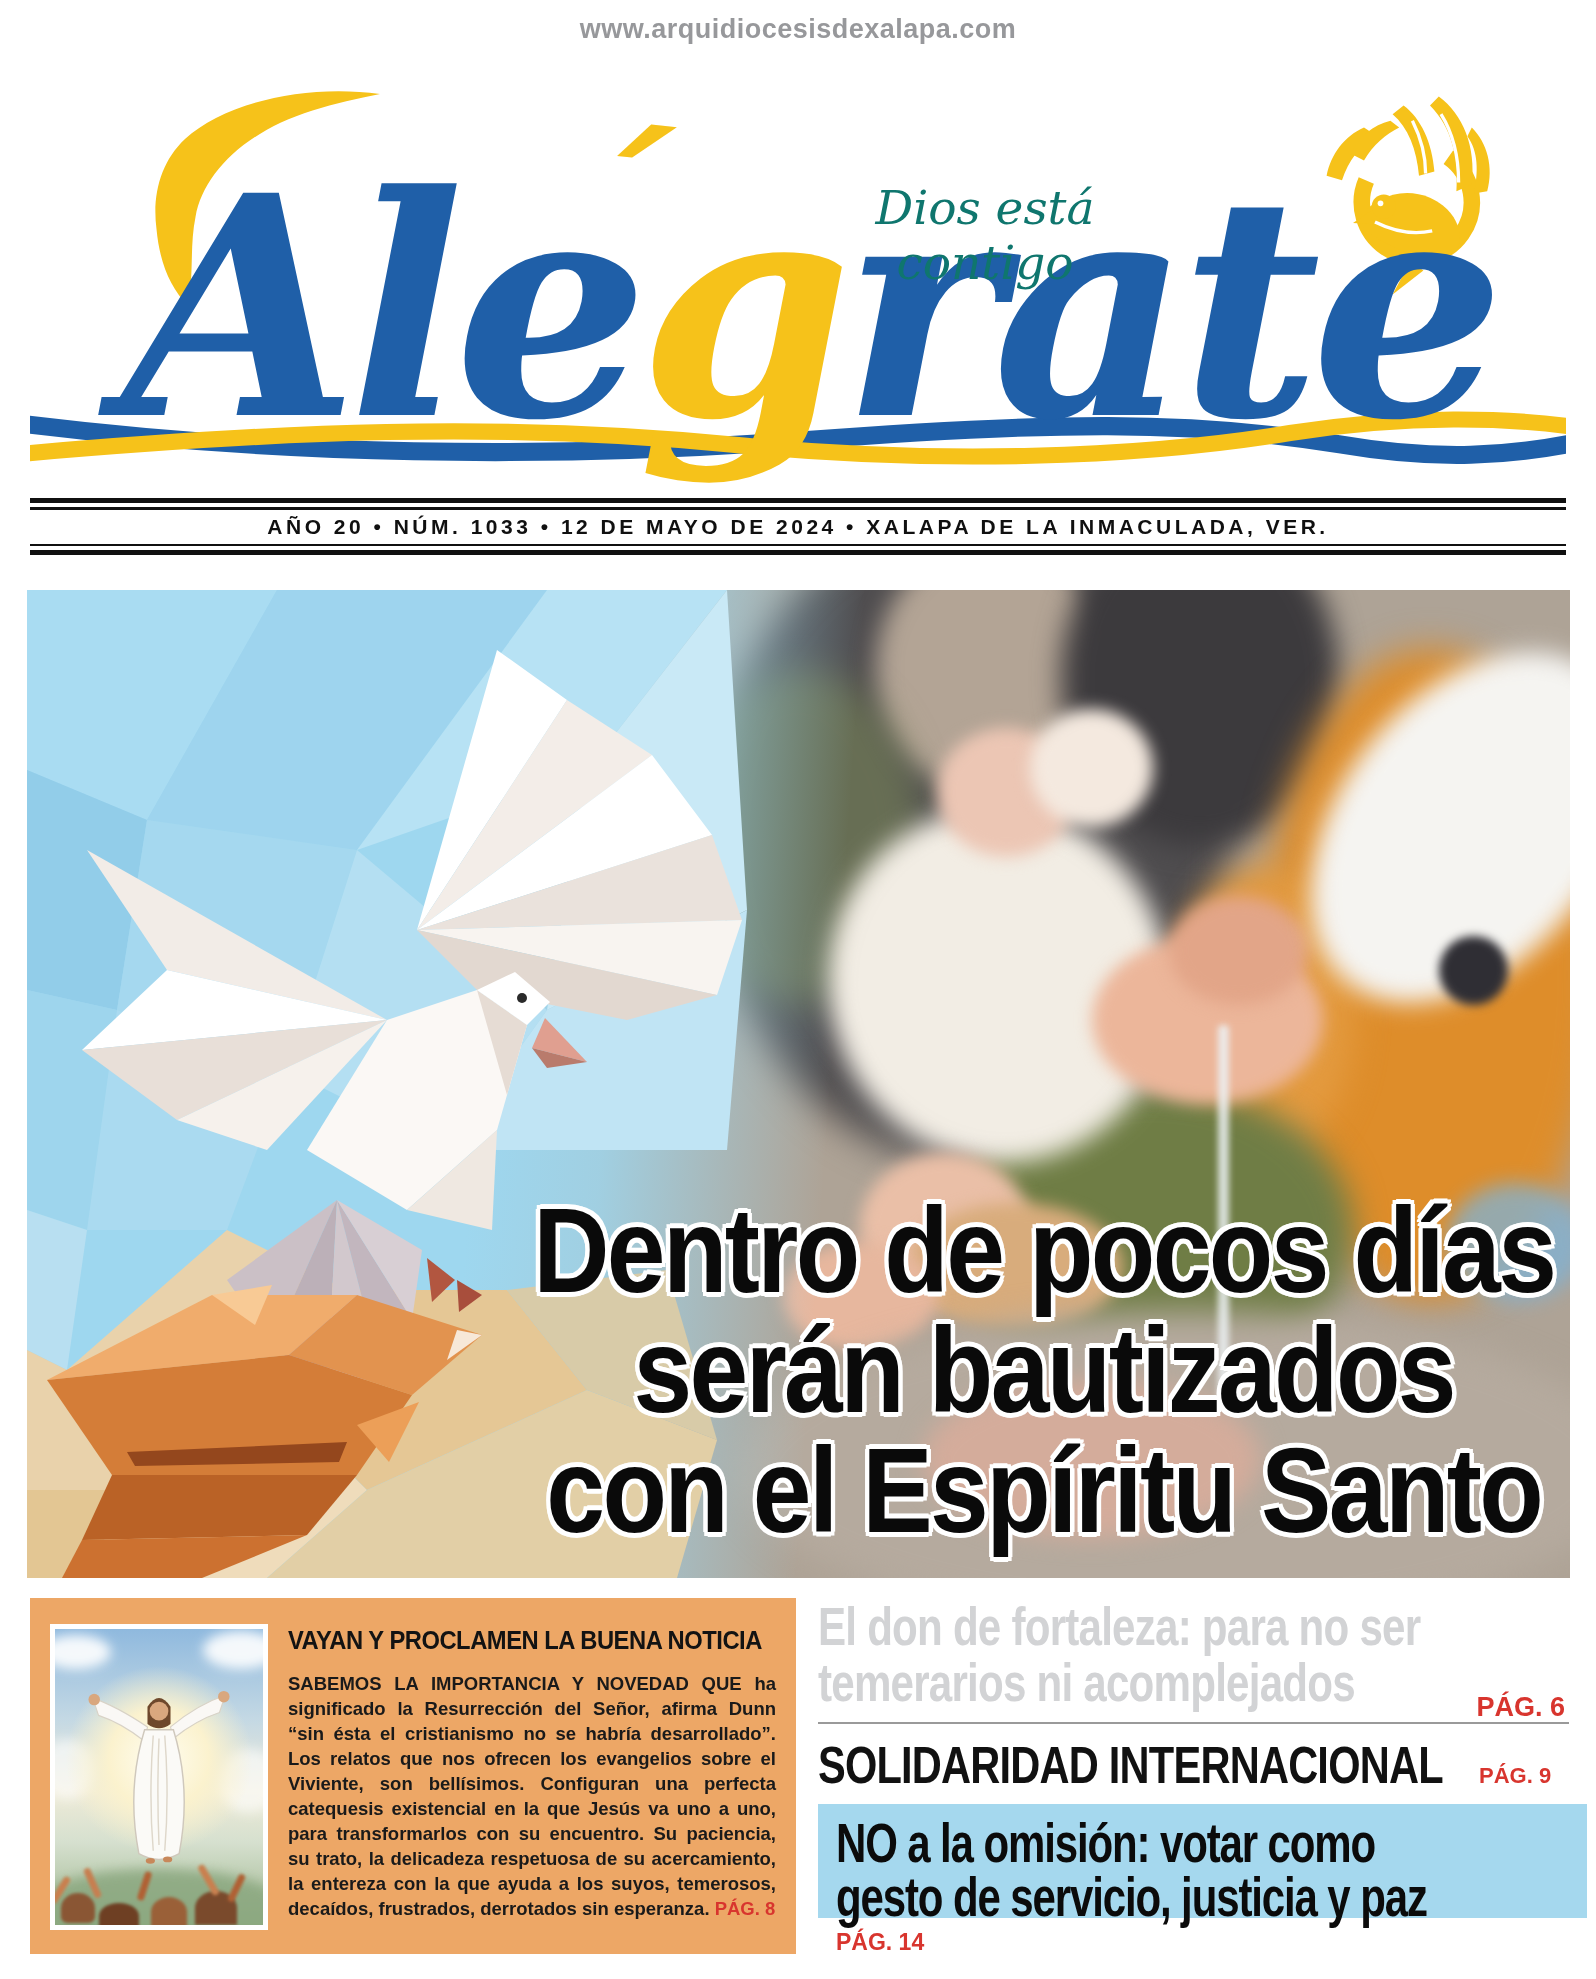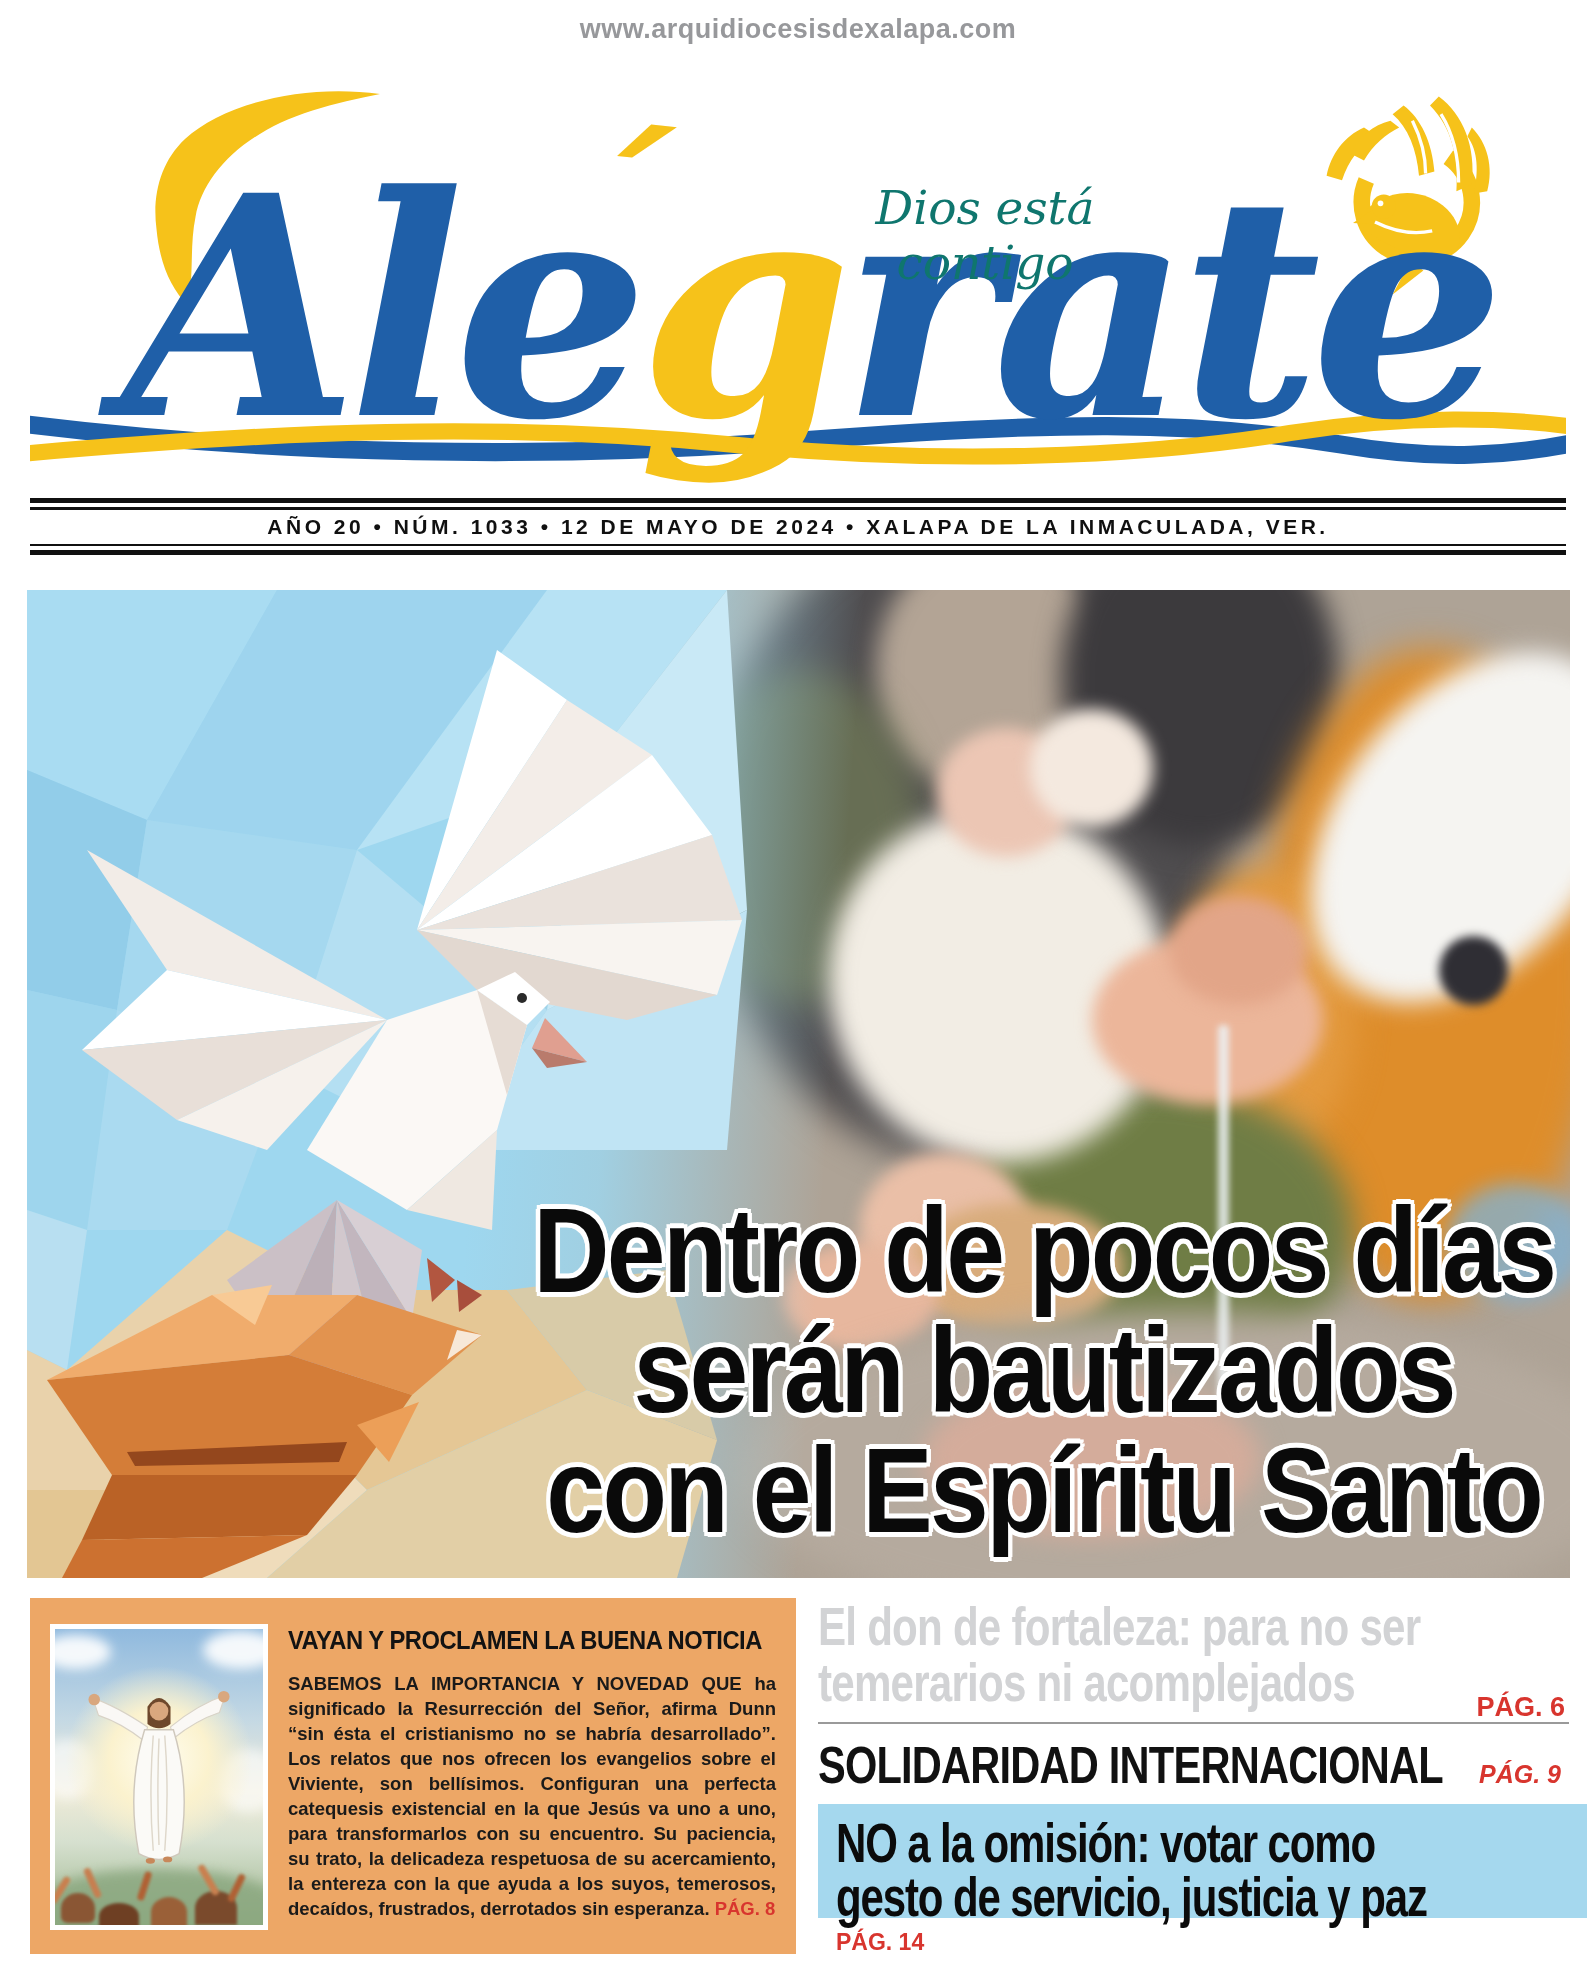--- a/index.html
+++ b/index.html
@@ -75,21 +75,21 @@
   
   .right-col{position:absolute;left:818px;top:1598px;width:769px;height:356px;}
   .fortaleza{position:absolute;left:0;top:0;width:100%;}
   .f-line{font-size:54px;line-height:56px;font-weight:bold;letter-spacing:-1px;color:#D2D3D5;
           transform:scaleX(.78);transform-origin:left center;white-space:nowrap;}
   .f-pref{position:absolute;right:22px;top:94px;font-size:27px;}
   .divider{position:absolute;left:0;top:124px;width:751px;border-top:2px solid #9A9A9A;}
   .solidaridad{position:absolute;left:0;top:140px;white-space:nowrap;}
   .s-title{display:inline-block;font-size:52px;line-height:54px;font-weight:bold;letter-spacing:-1px;
            color:#111;transform:scaleX(.8);transform-origin:left center;vertical-align:baseline;}
-  .s-pref{display:inline-block;font-size:25px;margin-left:-120px;vertical-align:baseline;font-style:italic;}
+  .s-pref{display:inline-block;font-size:22px;margin-left:-120px;vertical-align:baseline;}
   .blue-box{position:absolute;left:0;top:206px;width:769px;height:114px;background:#A5D8EE;
             box-sizing:border-box;padding:12px 0 0 18px;}
   .b-line{font-size:56px;line-height:54px;font-weight:bold;letter-spacing:-1.5px;color:#0B0B0B;
           transform:scaleX(.75);transform-origin:left center;white-space:nowrap;}
   .b-pref{font-size:23px;margin-top:5px;}
 </style>
 </head>
 <body>
 
 <div class="page">

